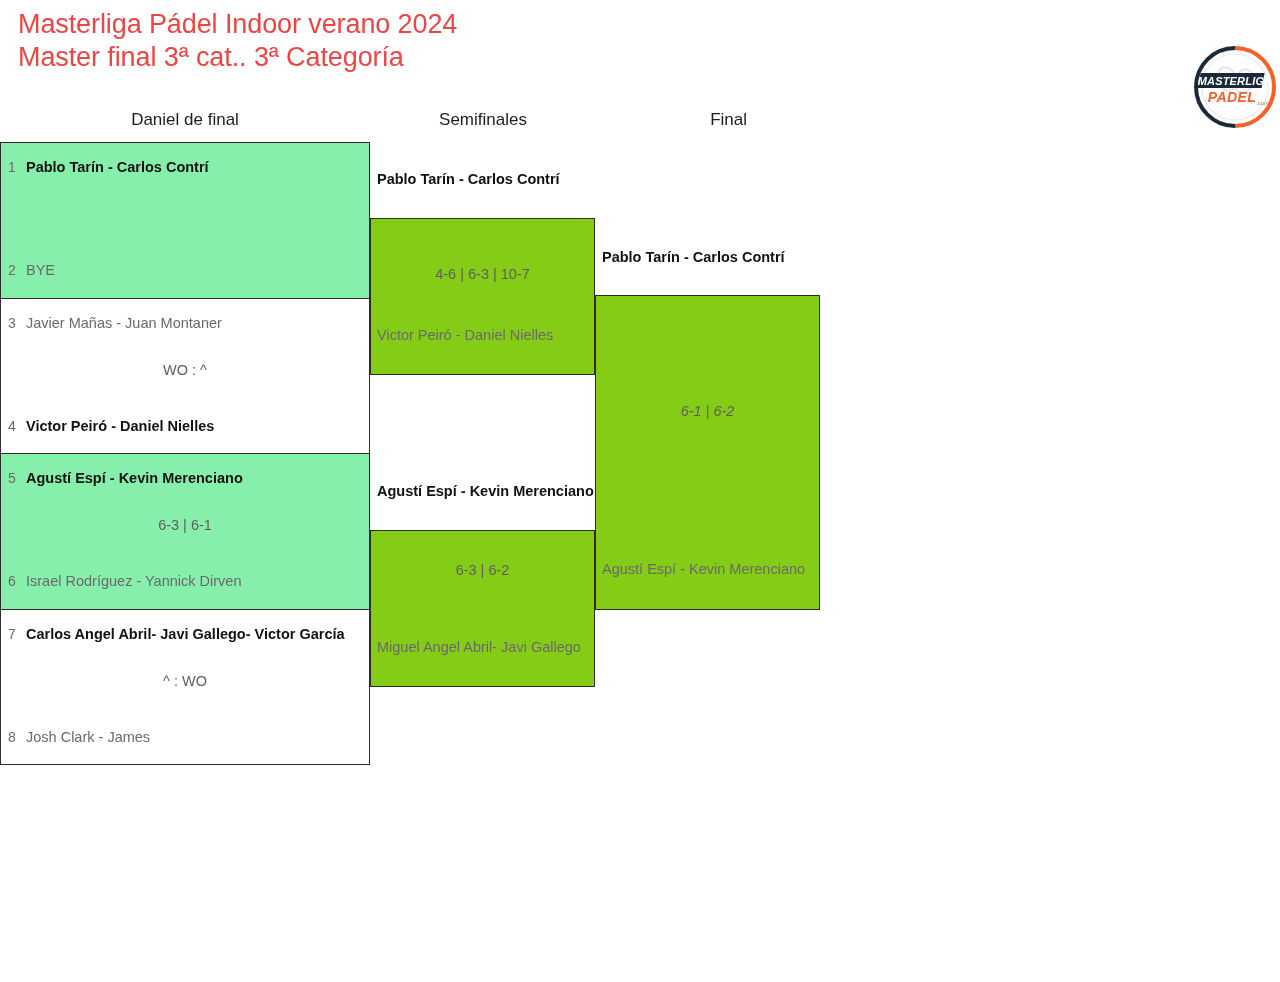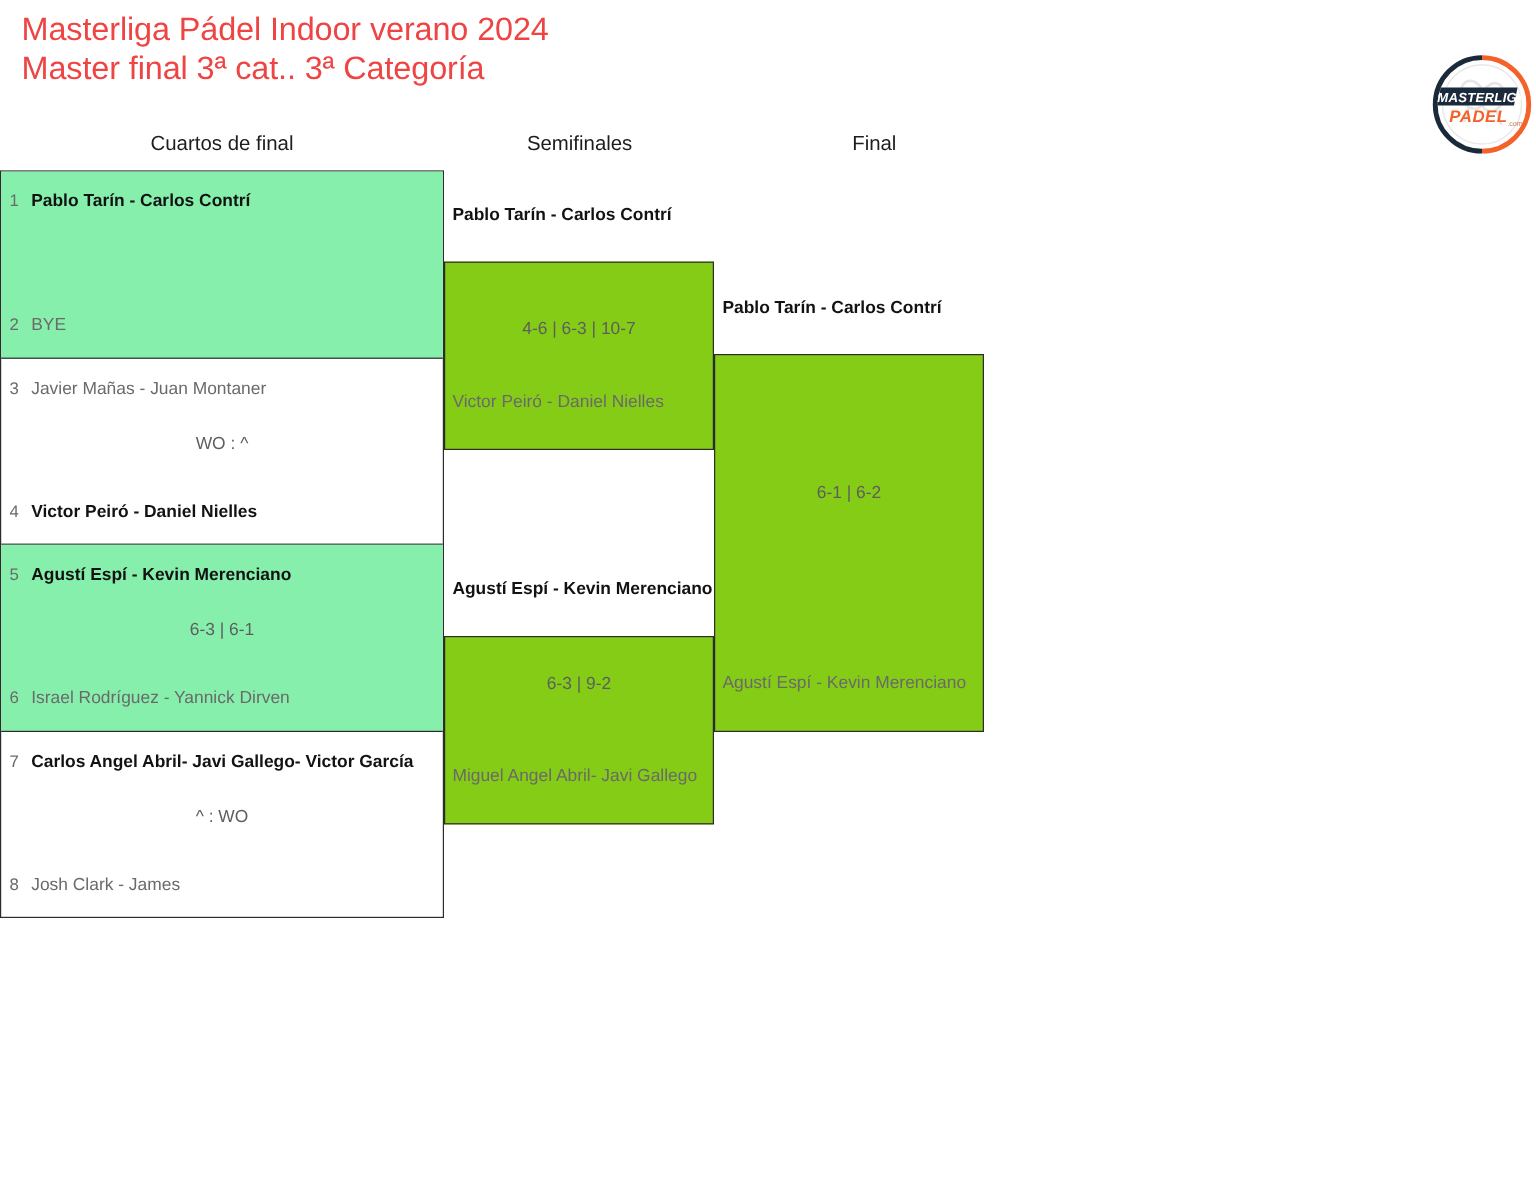--- a/index.html
+++ b/index.html
@@ -146,21 +146,21 @@
   .adv-name.winner { color: #121212; font-weight: 700; }
 
   
   #sf-0 { left: 370px; top: 218px; width: 225px; height: 157px; }
   #sf-1 { left: 370px; top: 530px; width: 225px; height: 157px; }
   #sf-0 .mbox-score { top: 47px; }
   #sf-1 .mbox-score { top: 31px; }
 
   
   #f-0 { left: 595px; top: 295px; width: 225px; height: 315px; }
-  #f-0 .mbox-score { top: 107px; }
+  #f-0 .mbox-score { top: 107px; font-style: italic; }
 
   
   #sf-0-top    { left: 377px; top: 168px;  width: 218px; }
   #sf-0-bottom { left: 377px; top: 324px;  width: 218px; }
   #sf-1-top    { left: 377px; top: 480px;  width: 218px; }
   #sf-1-bottom { left: 377px; top: 636px;  width: 218px; }
 
   
   #f-0-top     { left: 602px; top: 246px;  width: 218px; }
   #f-0-bottom  { left: 602px; top: 558px;  width: 218px; }
@@ -194,21 +194,21 @@
         <rect x="13" y="28" width="64" height="15" fill="#1b2a3a"></rect>
       </g>
       <text x="42" y="40" text-anchor="middle" font-family="&quot;Liberation Sans&quot;, sans-serif" font-size="11" font-weight="700" font-style="italic" fill="#ffffff" letter-spacing="0.2">MASTERLIGA</text>
 
       <text x="39" y="57" text-anchor="middle" font-family="&quot;Liberation Sans&quot;, sans-serif" font-size="14" font-weight="700" font-style="italic" fill="#f4622a" letter-spacing="0.4">PADEL</text>
       <text x="63" y="60" text-anchor="start" font-family="&quot;Liberation Sans&quot;, sans-serif" font-size="6" font-weight="400" fill="#c9714f">.com</text>
     </svg>
   </div>
 </div>
 
-<div class="round-header" id="round-h-0">Cuartos de final</div>
+<div class="round-header" id="round-h-0">Daniel de final</div>
 <div class="round-header" id="round-h-1">Semifinales</div>
 <div class="round-header" id="round-h-2">Final</div>
 
 <div id="bracket">
 
   <div class="qf-column">
 
     <div class="qf-match shaded">
       <div class="slot top">
         <span class="seed">1</span><span class="pname winner">Pablo Tarín - Carlos Contrí</span>
@@ -251,21 +251,21 @@
 
   </div>
 
   <div class="mbox" id="sf-0">
     <div class="mbox-score">4-6 | 6-3 | 10-7</div>
   </div>
   <div class="adv-name winner" id="sf-0-top">Pablo Tarín - Carlos Contrí</div>
   <div class="adv-name" id="sf-0-bottom">Victor Peiró - Daniel Nielles</div>
 
   <div class="mbox" id="sf-1">
-    <div class="mbox-score">6-3 | 9-2</div>
+    <div class="mbox-score">6-3 | 6-2</div>
   </div>
   <div class="adv-name winner" id="sf-1-top">Agustí Espí - Kevin Merenciano</div>
   <div class="adv-name" id="sf-1-bottom">Miguel Angel Abril- Javi Gallego</div>
 
   <div class="mbox" id="f-0">
     <div class="mbox-score">6-1 | 6-2</div>
   </div>
   <div class="adv-name winner" id="f-0-top">Pablo Tarín - Carlos Contrí</div>
   <div class="adv-name" id="f-0-bottom">Agustí Espí - Kevin Merenciano</div>
 

